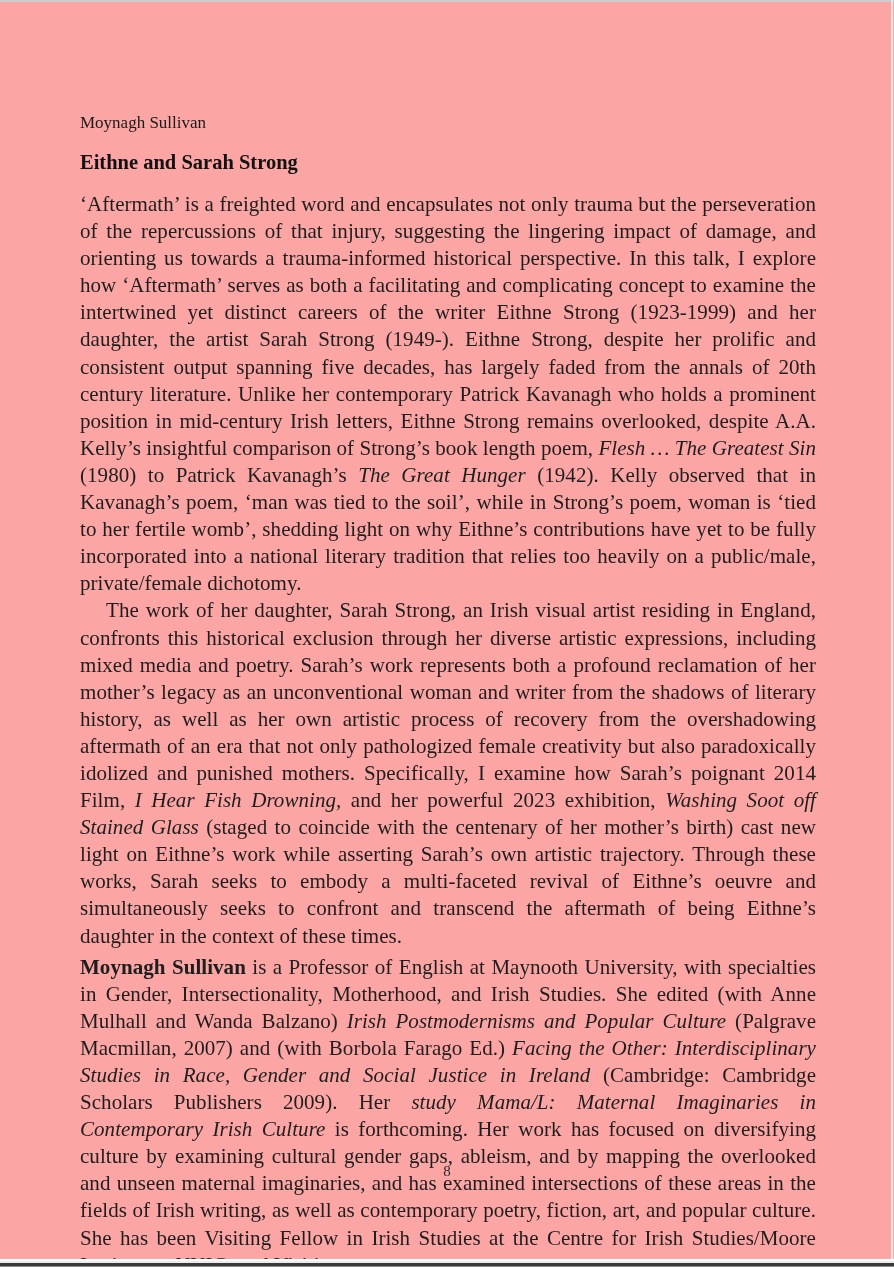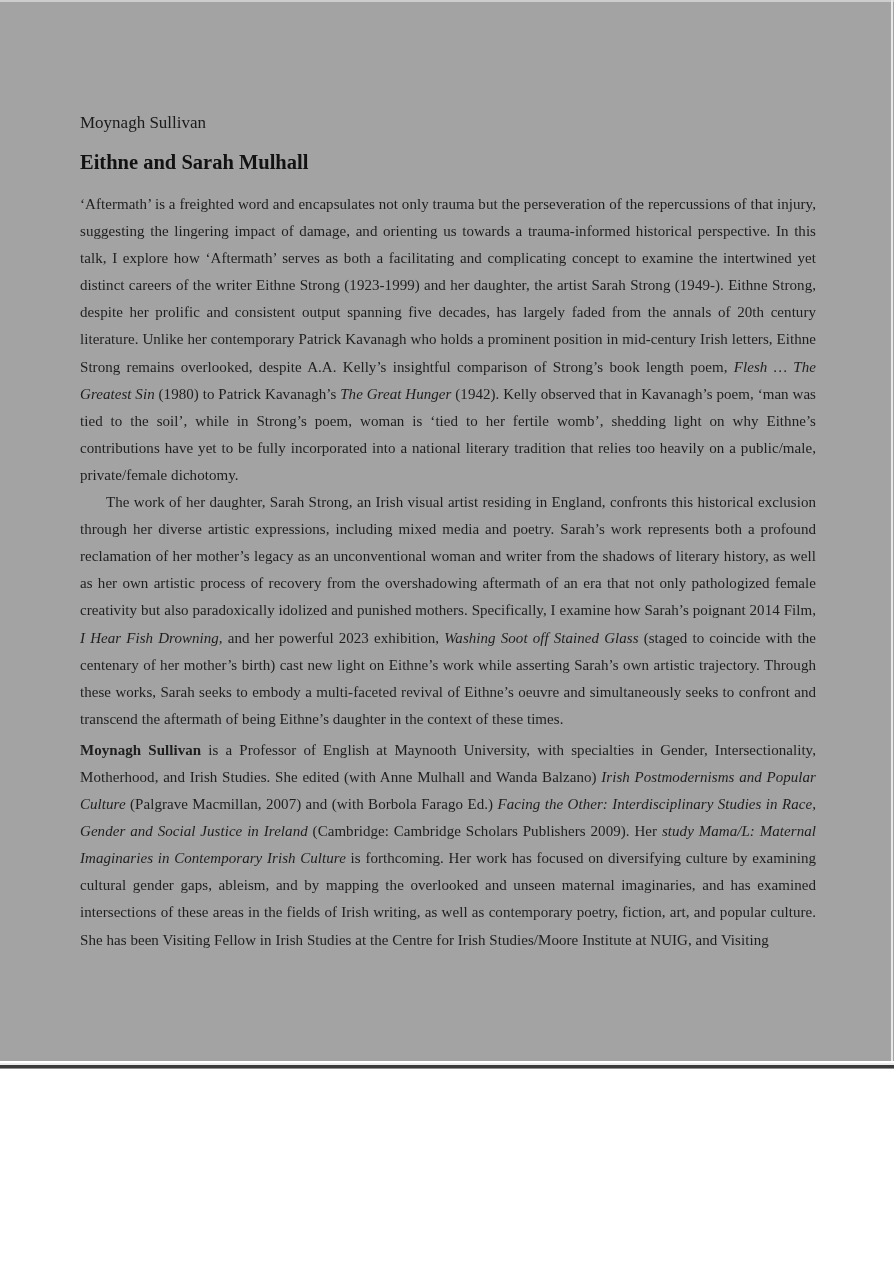--- a/index.html
+++ b/index.html
@@ -3,22 +3,22 @@
 <meta charset="utf-8">
 <style>
   html, body {
     margin: 0;
     padding: 0;
     background: #ffffff;
   }
   .page {
     position: relative;
     width: 894px;
-    height: 1069px;
-    background: #a3a3a3;
+    height: 1267px;
+    background: #fca5a5;
     overflow: hidden;
     font-family: "Liberation Serif", "DejaVu Serif", serif;
     color: #1e1e1e;
   }
   .edge-top {
     position: absolute;
     top: 0; left: 0; right: 0;
     height: 2px;
     background: #cdcdcd;
   }
@@ -55,21 +55,21 @@
   }
   .title-line {
     display: block;
   }
   .justify-line {
     text-align: justify;
     text-align-last: justify;
   }
   .body-para {
     margin: 0;
-    font-size: 15px;
+    font-size: 21px;
     line-height: 27.1px;
     text-align: justify;
     color: #1e1e1e;
     letter-spacing: 0.05px;
   }
   .body-para.indent {
     text-indent: 26px;
   }
   .body-para.bio {
     margin-top: 4px;
@@ -89,21 +89,21 @@
 </head>
 <body>
 
 <div class="page">
 
   <div class="content">
 
     <div class="author">Moynagh Sullivan</div>
 
     <h1 class="title">
-      <span class="title-line">Eithne and Sarah Mulhall</span>
+      <span class="title-line">Eithne and Sarah Strong</span>
     </h1>
 
     <p class="body-para"><span>‘Aftermath’ is a freighted word and encapsulates not only trauma but the perseveration of the repercussions of that injury, suggesting the lingering impact of damage, and orienting us towards a trauma-informed historical perspective. In this talk, I explore how ‘Aftermath’ serves as both a facilitating and complicating concept to examine the intertwined yet distinct careers of the writer Eithne Strong (1923-1999) and her daughter, the artist Sarah Strong (1949-). Eithne Strong, despite her prolific and consistent output spanning five decades, has largely faded from the annals of 20th century literature. Unlike her contemporary Patrick Kavanagh who holds a prominent position in mid-century Irish letters, Eithne Strong remains overlooked, despite A.A. Kelly’s insightful comparison of Strong’s book length poem, </span><span class="it">Flesh … The Greatest Sin</span><span> (1980) to Patrick Kavanagh’s </span><span class="it">The Great Hunger</span><span> (1942). Kelly observed that in Kavanagh’s poem, ‘man was tied to the soil’, while in Strong’s poem, woman is ‘tied to her fertile womb’, shedding light on why Eithne’s contributions have yet to be fully incorporated into a national literary tradition that relies too heavily on a public/male, private/female dichotomy.</span></p>
 
     <p class="body-para indent"><span>The work of her daughter, Sarah Strong, an Irish visual artist residing in England, confronts this historical exclusion through her diverse artistic expressions, including mixed media and poetry. Sarah’s work represents both a profound reclamation of her mother’s legacy as an unconventional woman and writer from the shadows of literary history, as well as her own artistic process of recovery from the overshadowing aftermath of an era that not only pathologized female creativity but also paradoxically idolized and punished mothers. Specifically, I examine how Sarah’s poignant 2014 Film, </span><span class="it">I Hear Fish Drowning,</span><span> and her powerful 2023 exhibition, </span><span class="it">Washing Soot off Stained Glass</span><span> (staged to coincide with the centenary of her mother’s birth) cast new light on Eithne’s work while asserting Sarah’s own artistic trajectory. Through these works, Sarah seeks to embody a multi-faceted revival of Eithne’s oeuvre and simultaneously seeks to confront and transcend the aftermath of being Eithne’s daughter in the context of these times.</span></p>
 
     <p class="body-para bio"><span class="bd">Moynagh Sullivan</span><span> is a Professor of English at Maynooth University, with specialties in Gender, Intersectionality, Motherhood, and Irish Studies. She edited (with Anne Mulhall and Wanda Balzano) </span><span class="it">Irish Postmodernisms and Popular Culture</span><span> (Palgrave Macmillan, 2007) and (with Borbola Farago Ed.) </span><span class="it">Facing the Other: Interdisciplinary Studies in Race, Gender and Social Justice in Ireland</span><span> (Cambridge: Cambridge Scholars Publishers 2009). Her </span><span class="it">study Mama/L: Maternal Imaginaries in Contemporary Irish Culture</span><span> is forthcoming. Her work has focused on diversifying culture by examining cultural gender gaps, ableism, and by mapping the overlooked and unseen maternal imaginaries, and has examined intersections of these areas in the fields of Irish writing, as well as contemporary poetry, fiction, art, and popular culture. She has been Visiting Fellow in Irish Studies at the Centre for Irish Studies/Moore Institute at NUIG, and Visiting</span></p>
 
   </div>
 

